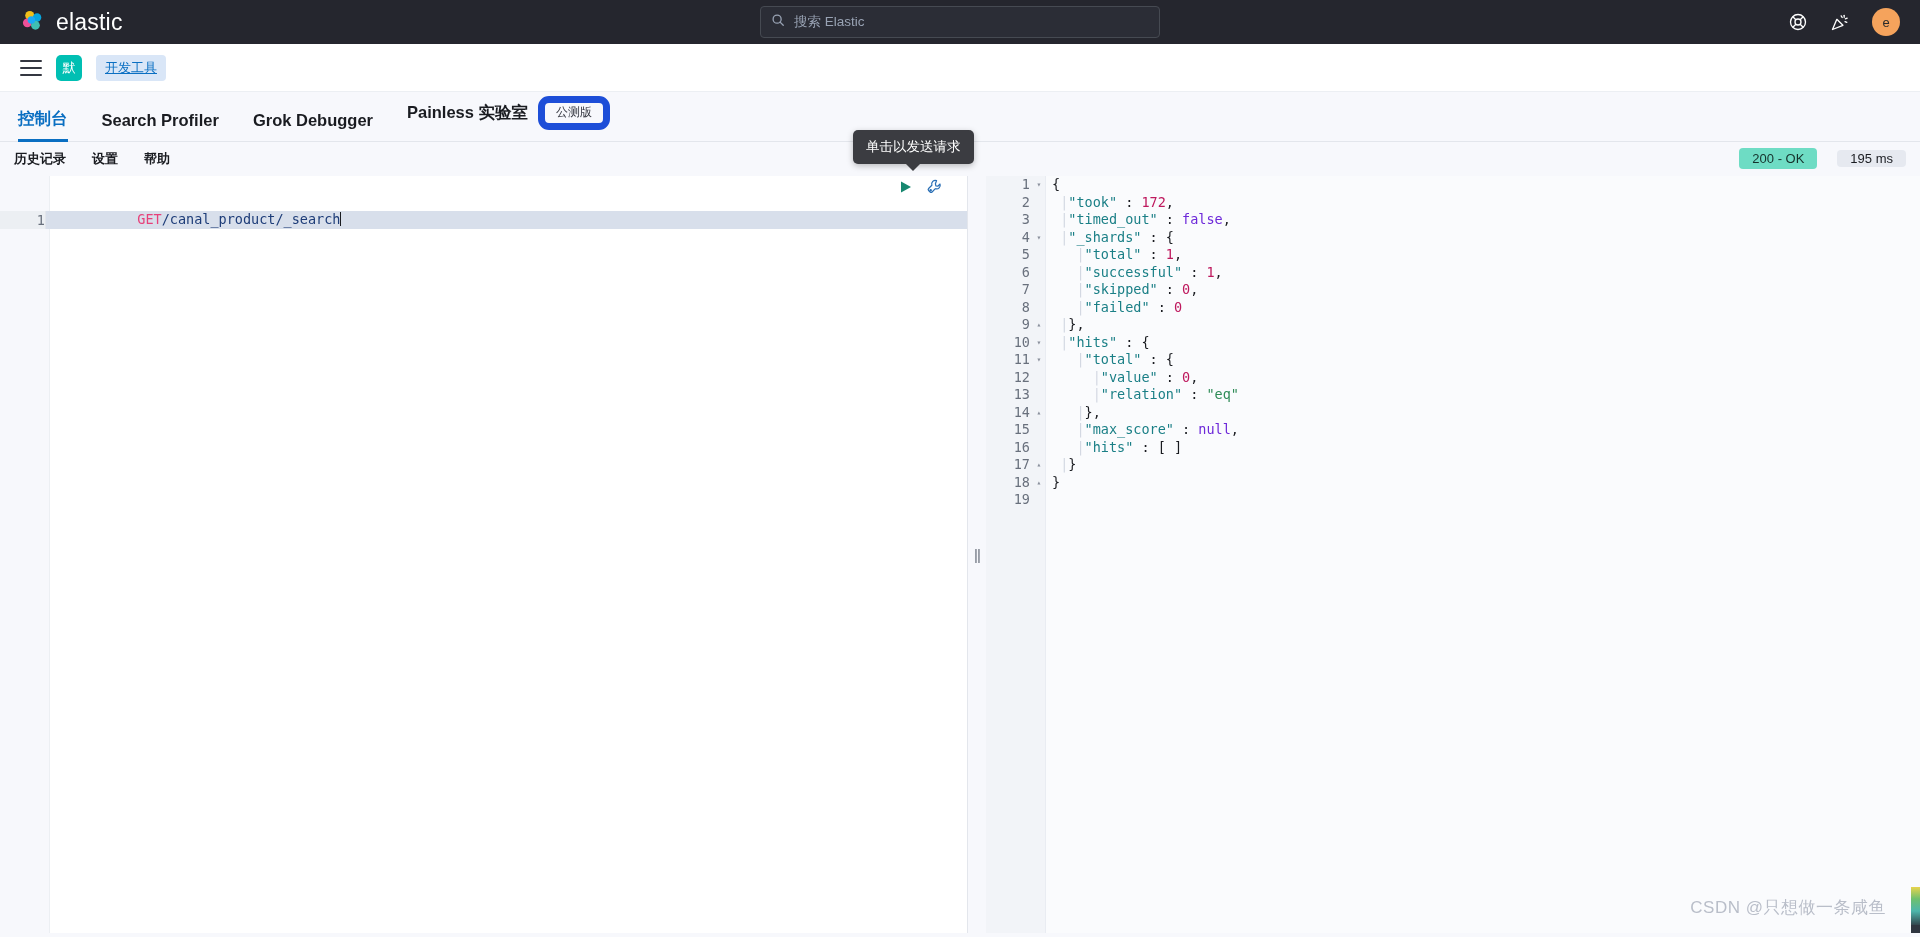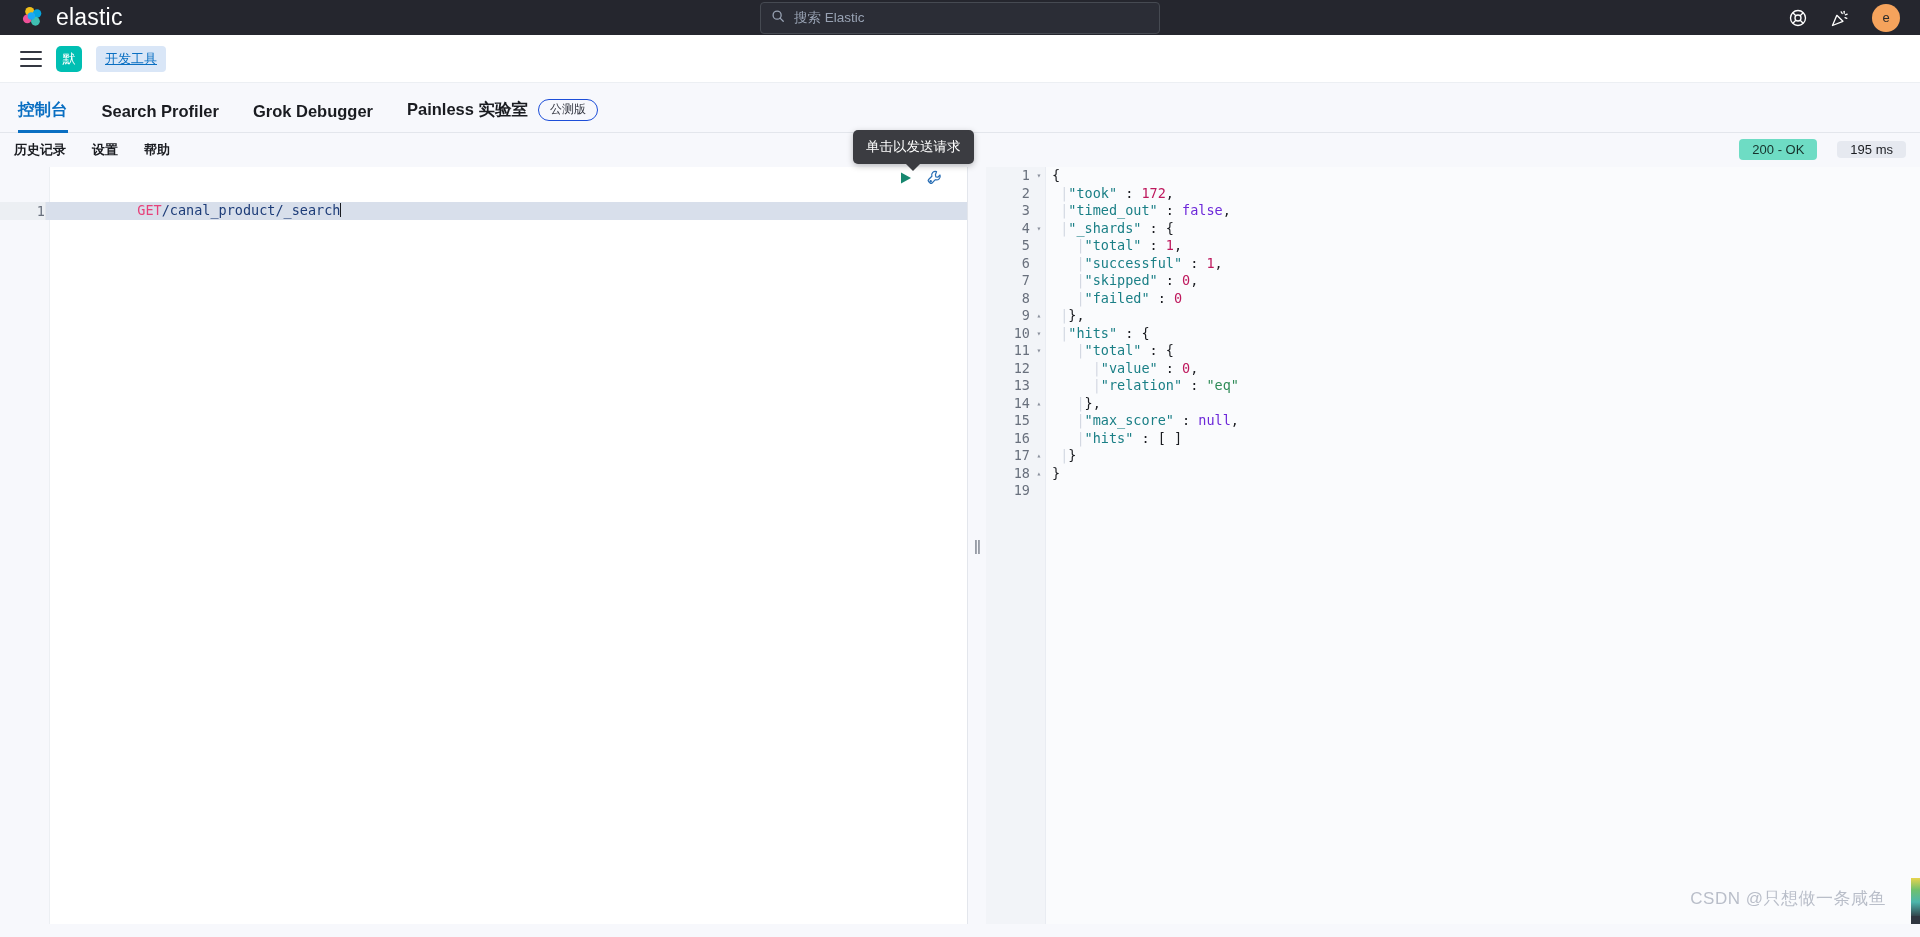--- a/index.html
+++ b/index.html
@@ -5,21 +5,21 @@
   * { box-sizing: border-box; margin: 0; padding: 0; }
   html, body {
     width: 1920px; height: 937px;
     font-family: "Liberation Sans", sans-serif;
     background: #f7f8fc;
     overflow: hidden;
   }
 
   
   .top-header {
-    height: 35px;
+    height: 44px;
     background: #25262e;
     display: flex;
     align-items: center;
     padding: 0 20px;
     position: relative;
   }
   .brand {
     display: flex;
     align-items: center;
     gap: 10px;
@@ -129,21 +129,21 @@
     content: "";
     position: absolute;
     left: 0; right: 0; bottom: -1px;
     height: 3px;
     background: #0a6fc2;
   }
   .beta-badge {
     font-size: 12px;
     font-weight: 400;
     color: #343741;
-    border: 1px solid #1d4ed8;
+    border: 7px solid #1d4ed8;
     border-radius: 11px;
     padding: 2px 11px;
     background: transparent;
     line-height: 1.3;
   }
 
   
   .console-toolbar {
     height: 34px;
     background: #f7f8fc;

